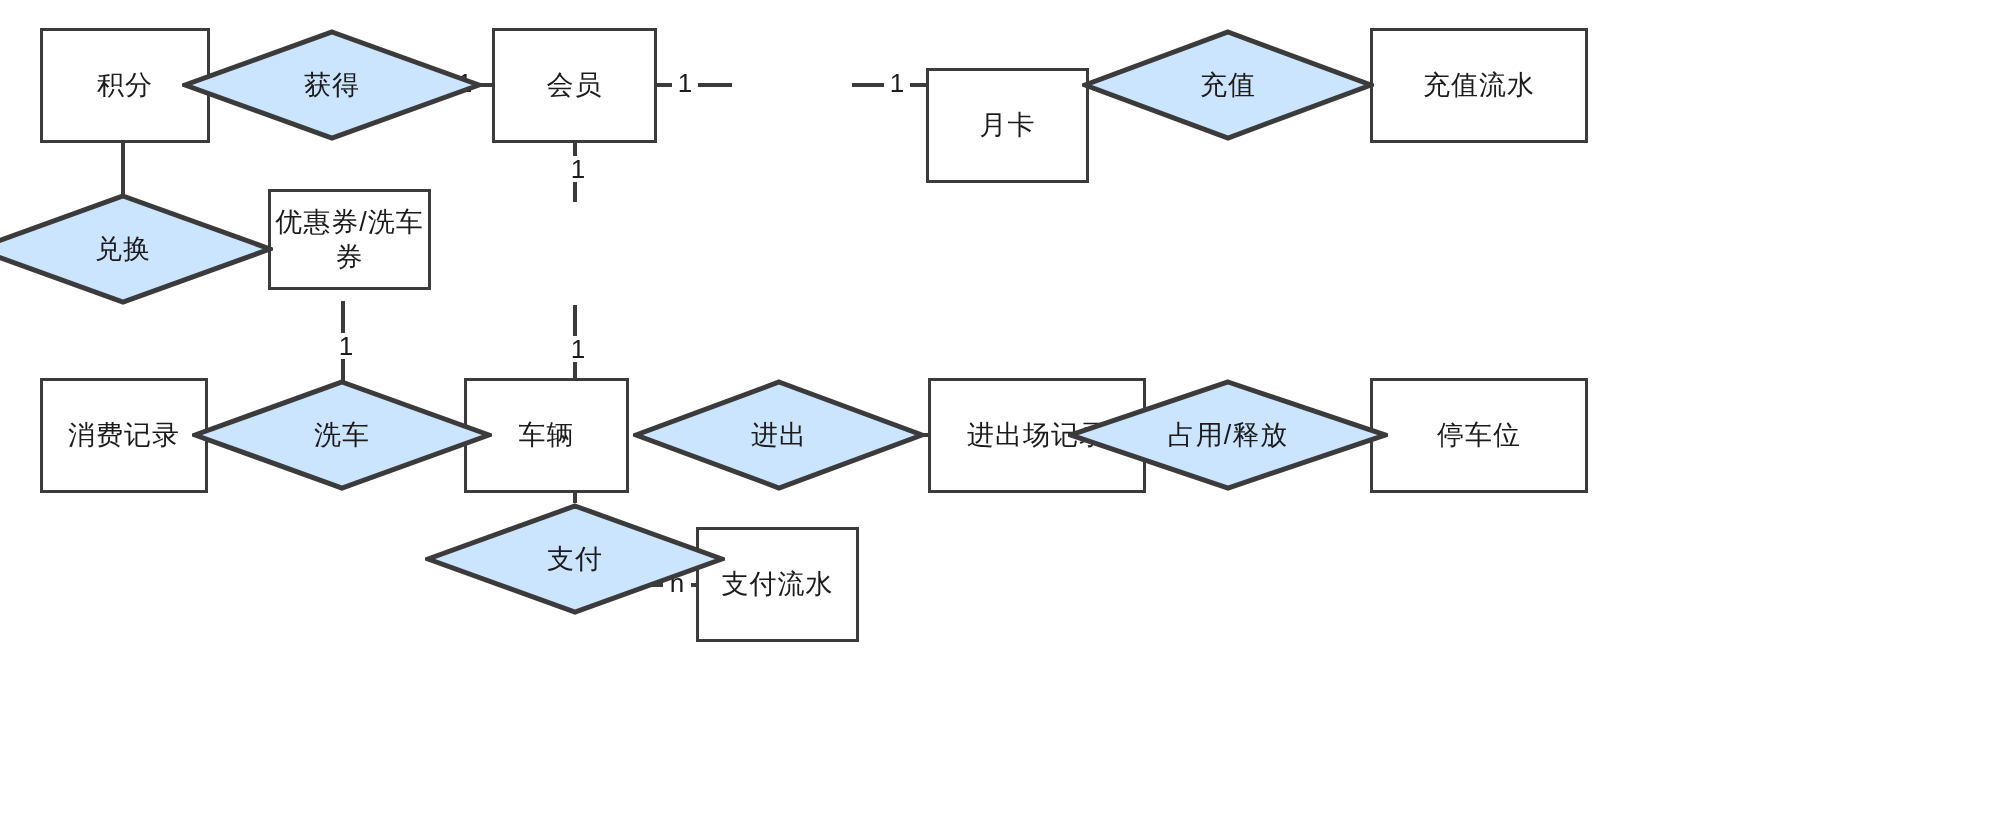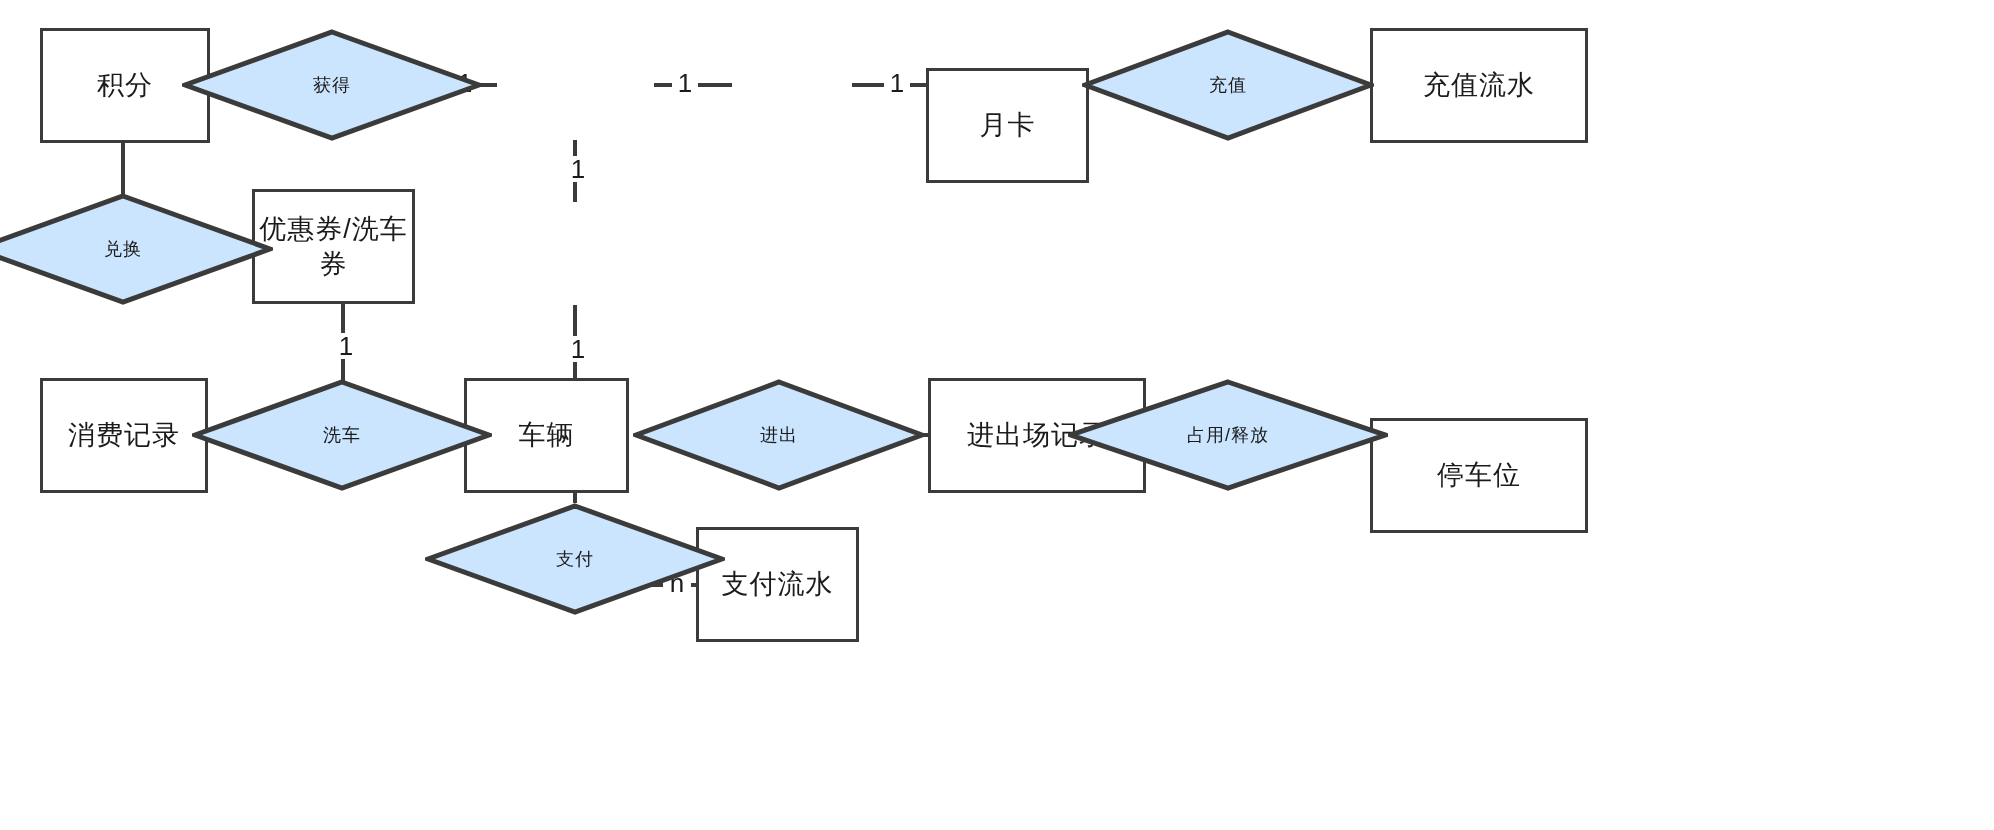--- a/index.html
+++ b/index.html
@@ -27,21 +27,21 @@
   }
   .rel{
     position:absolute;
     display:flex;align-items:center;justify-content:center;
   }
   .rel svg{position:absolute;left:0;top:0;width:100%;height:100%;}
   .rel .rel-label{
     position:relative;
     z-index:2;
     color:#1b1b1b;
-    font-size:18px;
+    font-size:27px;
     letter-spacing:1px;
     text-align:center;
     white-space:pre-line;
     pointer-events:none;
   }
 
   
   .edge-h{
     position:absolute;
     height:4px;
@@ -114,30 +114,31 @@
   <div class="edge-h" style="left:1302px;top:433px;width:74px;"></div>
   <div class="card" style="left:1324px;top:420px;width:20px;">1</div>
 
   <div class="edge-v" style="left:573px;top:490px;height:44px;"></div>
   <div class="card" style="left:565px;top:503px;width:20px;">1</div>
 
   <div class="edge-h" style="left:640px;top:583px;width:62px;"></div>
   <div class="card" style="left:663px;top:570px;width:22px;">n</div>
 
   <div class="entity" style="left:40px;top:28px;width:170px;height:115px;">积分</div>
+  <div class="entity" style="left:492px;top:28px;width:165px;height:115px;">会员</div>
   <div class="entity" style="left:926px;top:28px;width:163px;height:115px;margin-top:40px;">月卡</div>
   <div class="entity" style="left:1370px;top:28px;width:218px;height:115px;">充值流水</div>
 
-  <div class="entity" style="left:252px;top:189px;width:163px;height:115px;">优惠券/洗车
+  <div class="entity" style="left:268px;top:189px;width:163px;height:101px;">优惠券/洗车
 券</div>
 
   <div class="entity" style="left:40px;top:378px;width:168px;height:115px;">消费记录</div>
   <div class="entity" style="left:464px;top:378px;width:165px;height:115px;">车辆</div>
   <div class="entity" style="left:928px;top:378px;width:218px;height:115px;">进出场记录</div>
-  <div class="entity" style="left:1370px;top:378px;width:218px;height:115px;margin-top:40px;">停车位</div>
+  <div class="entity" style="left:1370px;top:378px;width:218px;height:115px;">停车位</div>
 
   <div class="entity" style="left:696px;top:527px;width:163px;height:115px;">支付流水</div>
 
   <div class="rel" style="left:182px;top:29px;width:300px;height:112px;">
     <svg viewBox="0 0 300 112" preserveAspectRatio="none">
       <polygon points="150,3 297,56 150,109 3,56" fill="#cce5ff" stroke="#3b3b3b" stroke-width="5"></polygon>
     </svg>
     <span class="rel-label">获得</span>
   </div>
 

